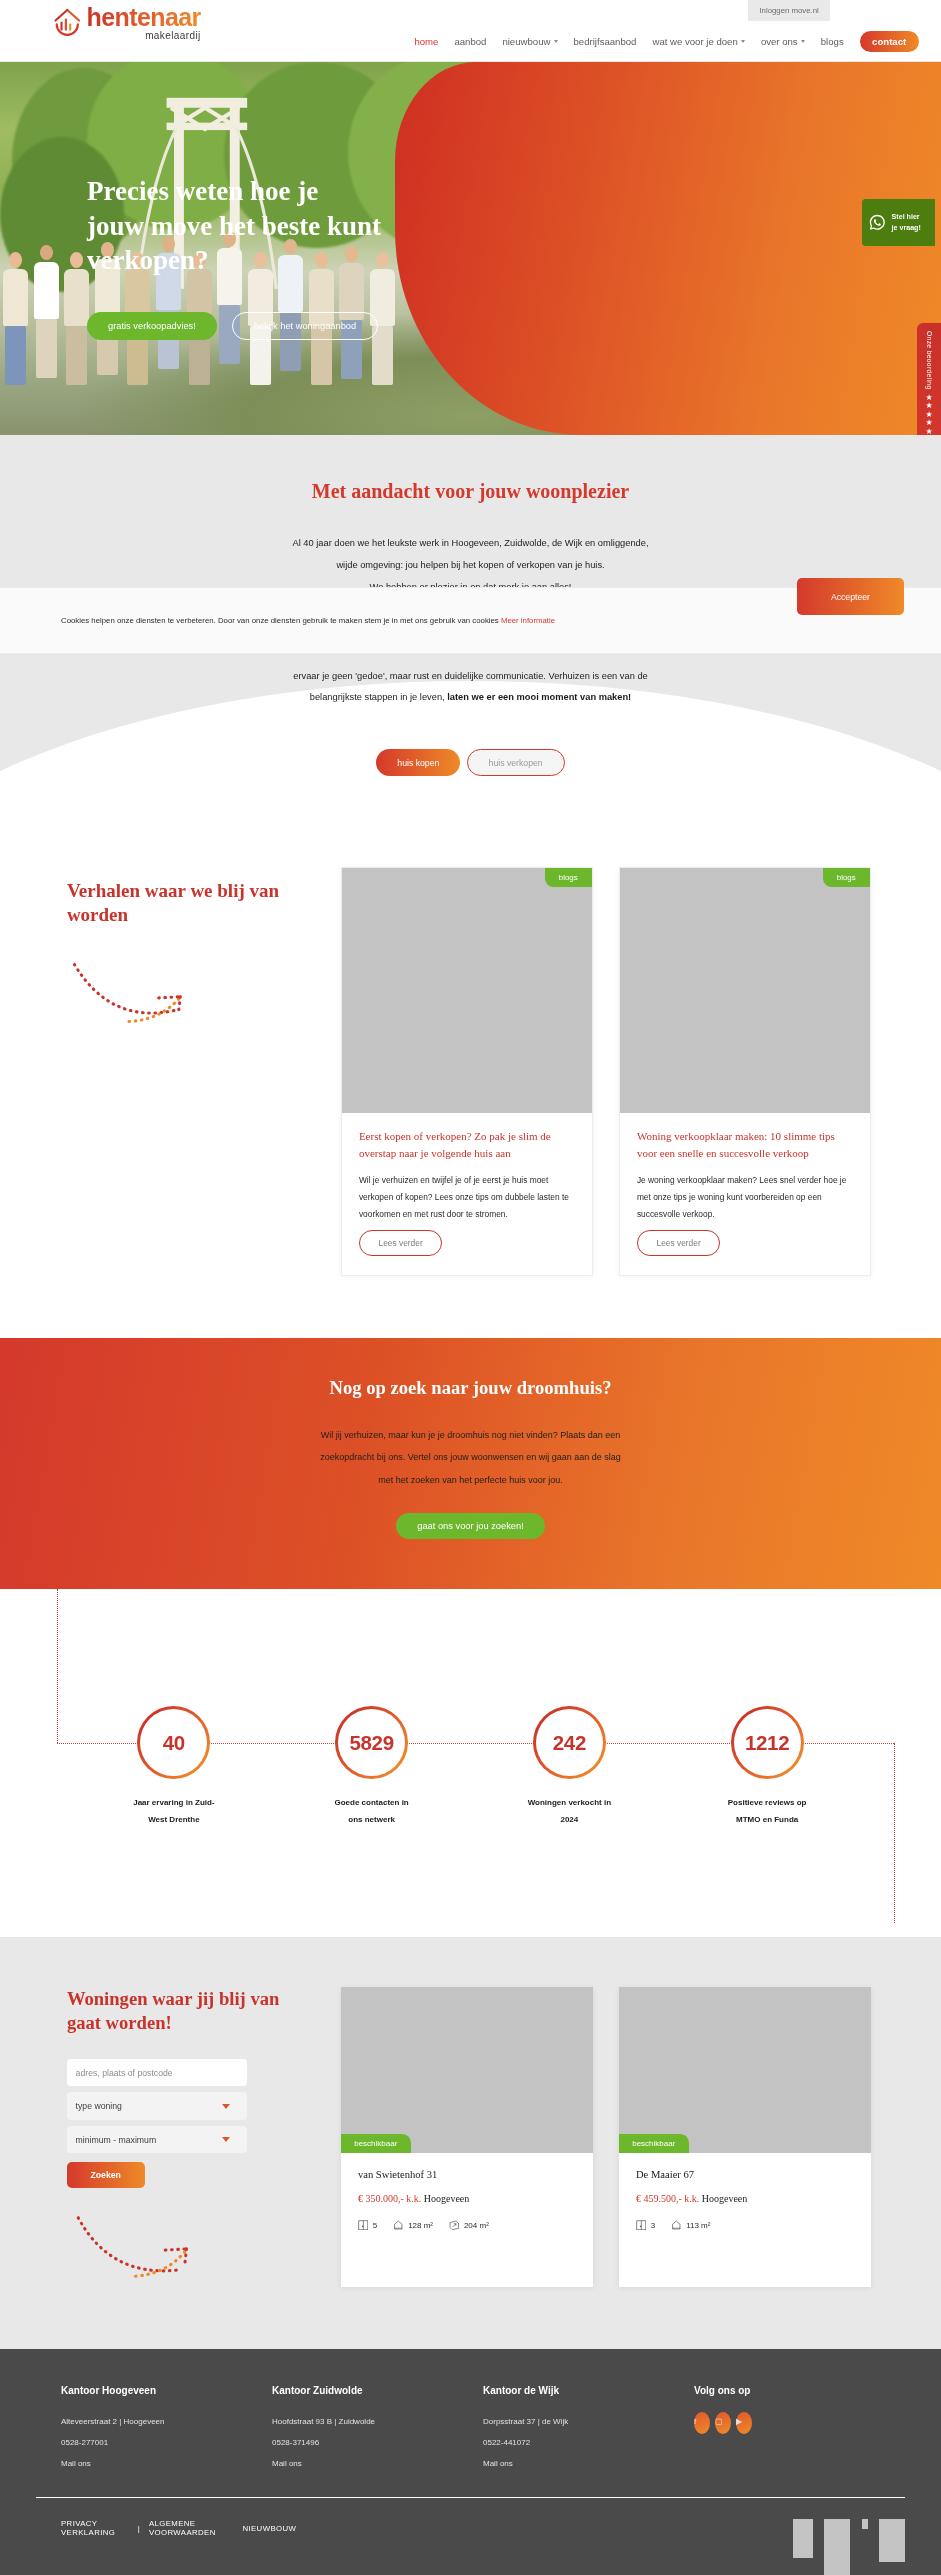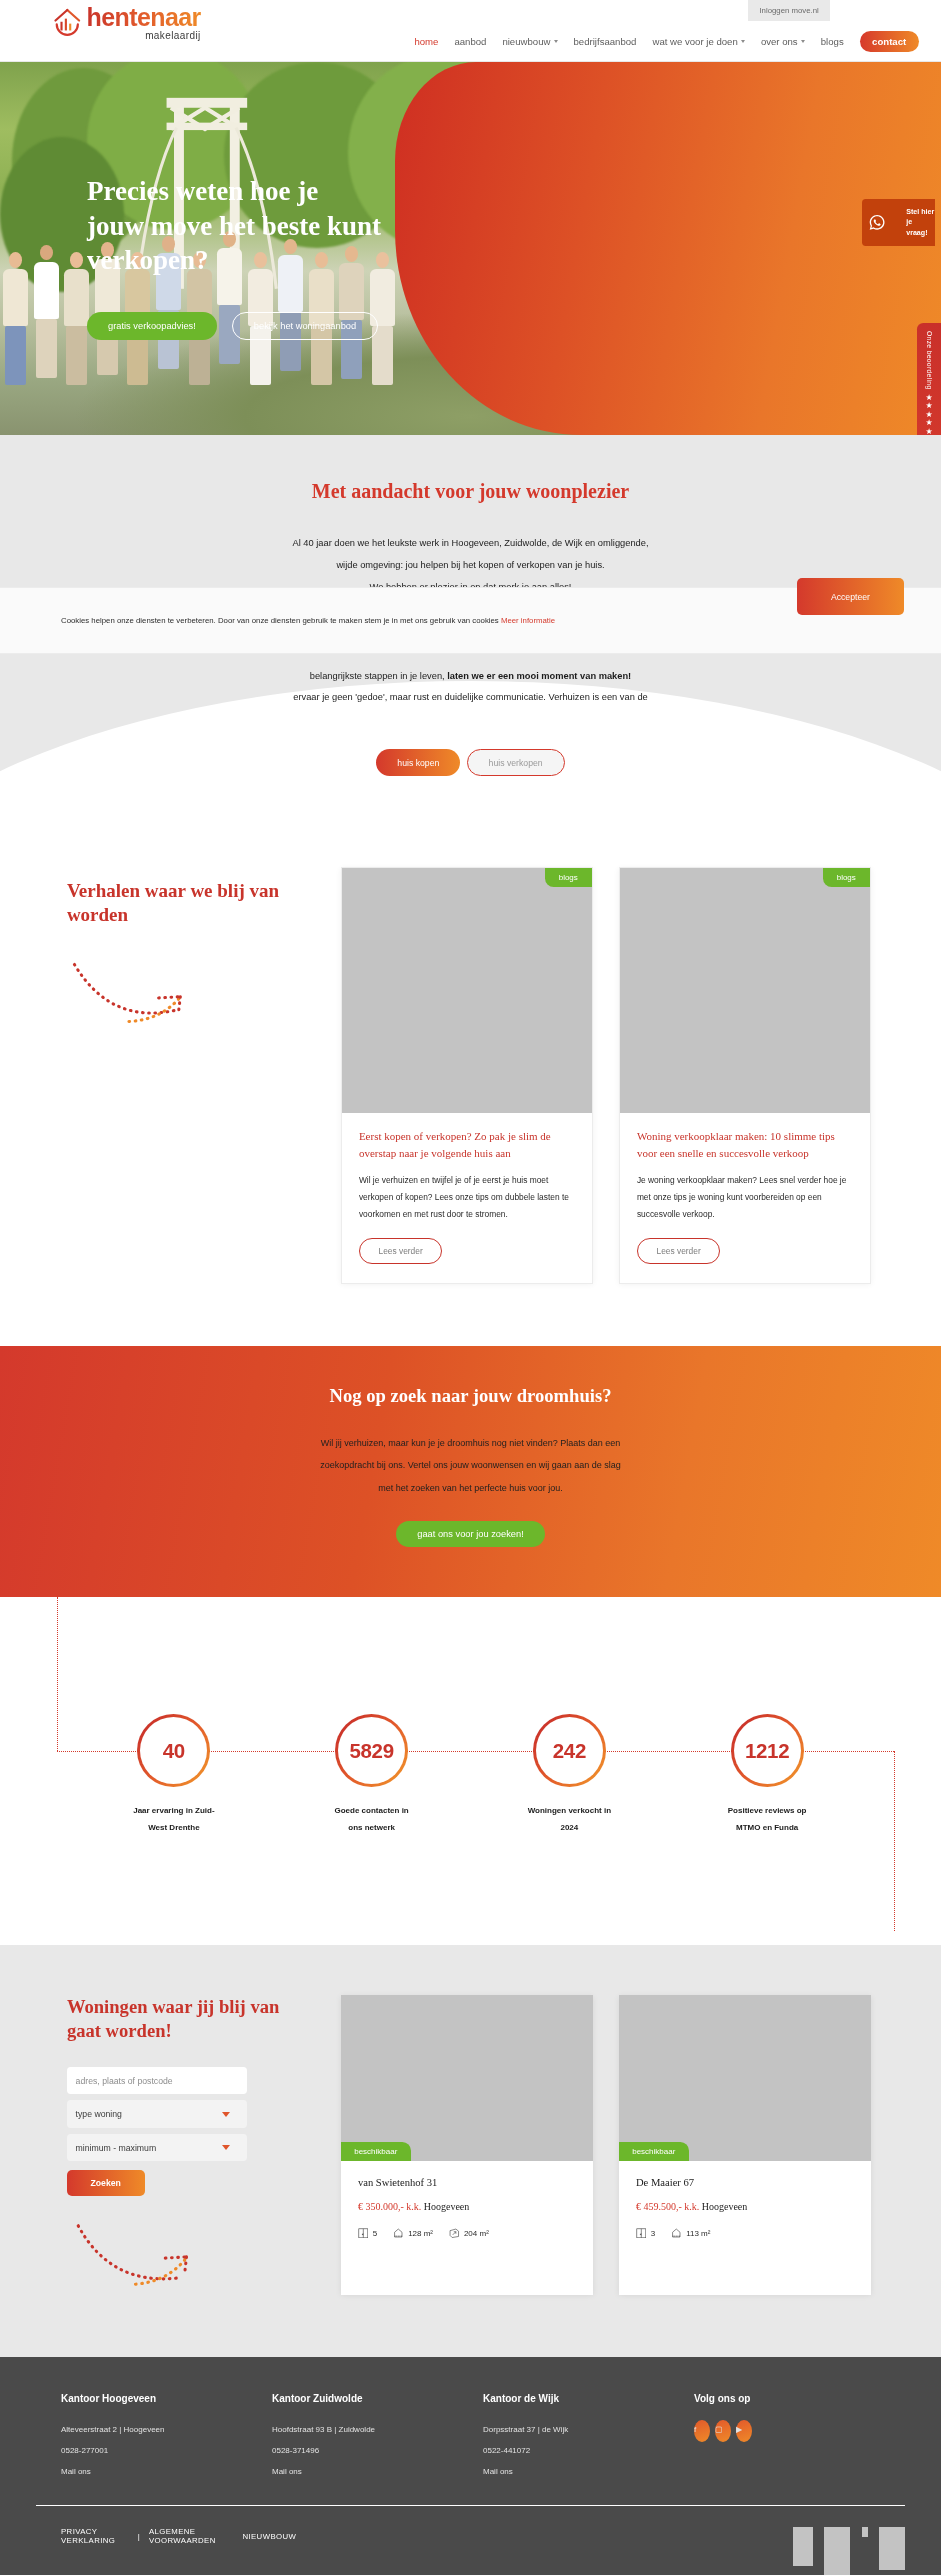--- a/index.html
+++ b/index.html
@@ -96,22 +96,22 @@
   }
   .btn-outline-white {
     background: transparent; color: #fff; font-size: 9.3px;
     padding: 8px 21px; border-radius: 16px; border: 0.9px solid #fff; cursor: pointer;
     white-space: nowrap;
   }
 
   
   .wa-widget {
     position: absolute; right: 6.2px; top: 137px; width: 73px; height: 47px;
-    background: #c2410c; border-radius: 3.7px 0 0 3.7px;
-    display: flex; align-items: center; gap: 20px; padding-left: 6.2px; z-index: 40;
+    background: #4d7c0f; border-radius: 3.7px 0 0 3.7px;
+    display: flex; align-items: center; gap: 5px; padding-left: 6.2px; z-index: 40;
   }
   .wa-widget .lbl { color: #fff; font-size: 7.1px; font-weight: 700; line-height: 1.45; }
   .rating-tab {
     position: absolute; right: 0; top: 261px; width: 23.6px; height: 143px;
     background: linear-gradient(180deg,#c9302a,#d4392c);
     border-radius: 6.2px 0 0 6.2px; z-index: 39;
     display: flex; flex-direction: column; align-items: center; padding-top: 7.5px;
   }
   .rating-tab .vlabel {
     writing-mode: vertical-rl; font-size: 6.8px; color: #fff; letter-spacing: 0.3px;
@@ -175,21 +175,21 @@
     position: absolute; right: 0; top: 0; background: #6cb72b; color: #fff;
     font-size: 8px; padding: 5px 13.7px; border-bottom-left-radius: 8.7px;
   }
   .blog-body { padding: 15px 17.4px 18.6px; }
   .blog-title {
     font-family: "Liberation Serif", serif; font-size: 11px; color: #c8342b;
     line-height: 1.55; font-weight: 400;
   }
   .blog-text { margin-top: 10px; font-size: 8.4px; color: #2b2b2b; line-height: 2.0; }
   .btn-readmore {
-    margin-top: 16px; background: #fff; border: 0.6px solid #c8342b; color: #7d7d7d;
+    margin-top: 8px; background: #fff; border: 0.6px solid #c8342b; color: #7d7d7d;
     font-size: 8.4px; padding: 6.8px 18.6px; border-radius: 13.7px; cursor: pointer;
   }
 
   
   .cta {
     background: linear-gradient(100deg,#d4392c 0%, #dd5126 40%, #e9762a 72%, #ef8a28 100%);
     padding: 39px 0 50px; text-align: center;
   }
   .cta-title { font-family: "Liberation Serif", serif; font-size: 18.6px; color: #fff; font-weight: 700; }
   .cta-text { margin-top: 25px; font-size: 9px; color: #1f1f1f; line-height: 2.5; }
@@ -457,24 +457,24 @@
 
   <section class="intro">
     <div class="intro-curve"></div>
     <h2 class="intro-title">Met aandacht voor jouw woonplezier</h2>
     <div class="intro-body">
       <div>Al 40 jaar doen we het leukste werk in Hoogeveen, Zuidwolde, de Wijk en omliggende,</div>
       <div>wijde omgeving: jou helpen bij het kopen of verkopen van je huis.</div>
       <div>We hebben er plezier in en dat merk je aan alles!</div>
     </div>
     <div class="intro-body" style="position:relative;z-index:3;margin-top:67px;">
+      <div>ervaar je geen 'gedoe', maar rust en duidelijke communicatie. Verhuizen is een van de</div>
       <div>
         <span>belangrijkste stappen in je leven, </span><b>laten we er een mooi moment van maken!</b>
       </div>
-      <div>ervaar je geen 'gedoe', maar rust en duidelijke communicatie. Verhuizen is een van de</div>
     </div>
     <div class="intro-tabs">
       <button class="tab-active">huis kopen</button>
       <button class="tab-idle">huis verkopen</button>
     </div>
   </section>
 
   <div class="cookiebar">
     <div class="cookietext">
       <span>Cookies helpen onze diensten te verbeteren. Door van onze diensten gebruik te maken stem je in met ons gebruik van cookies </span><a href="#">Meer informatie</a>

